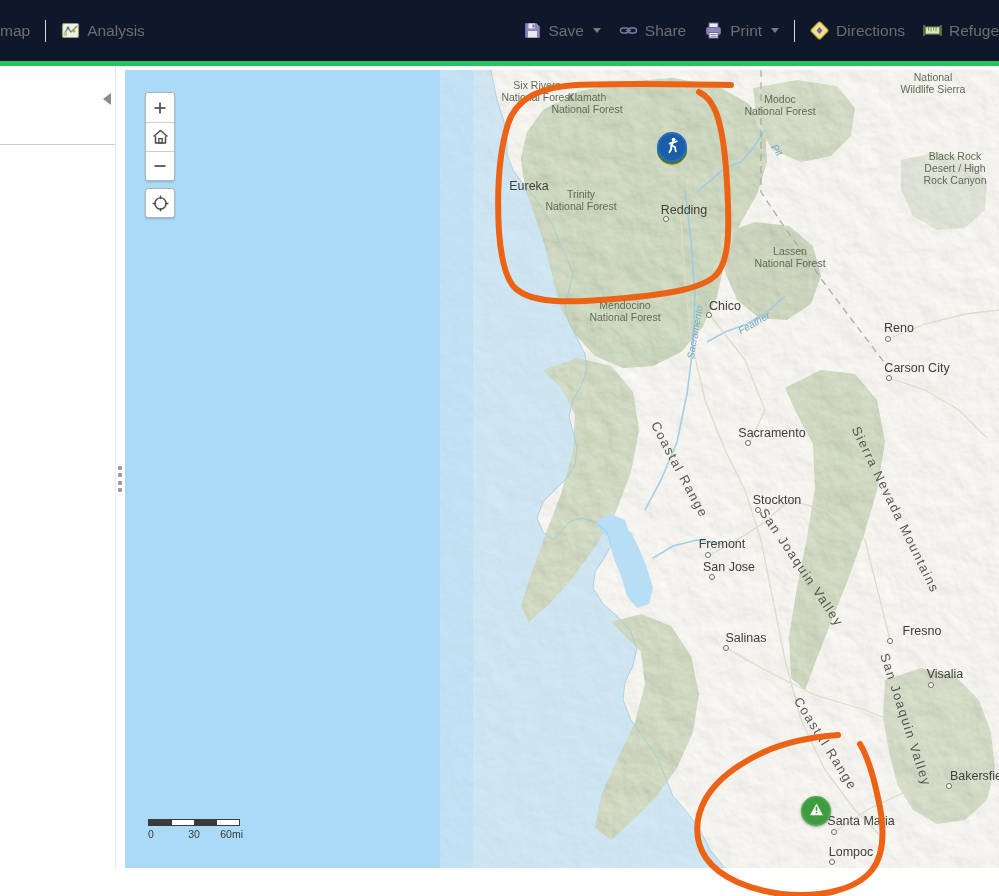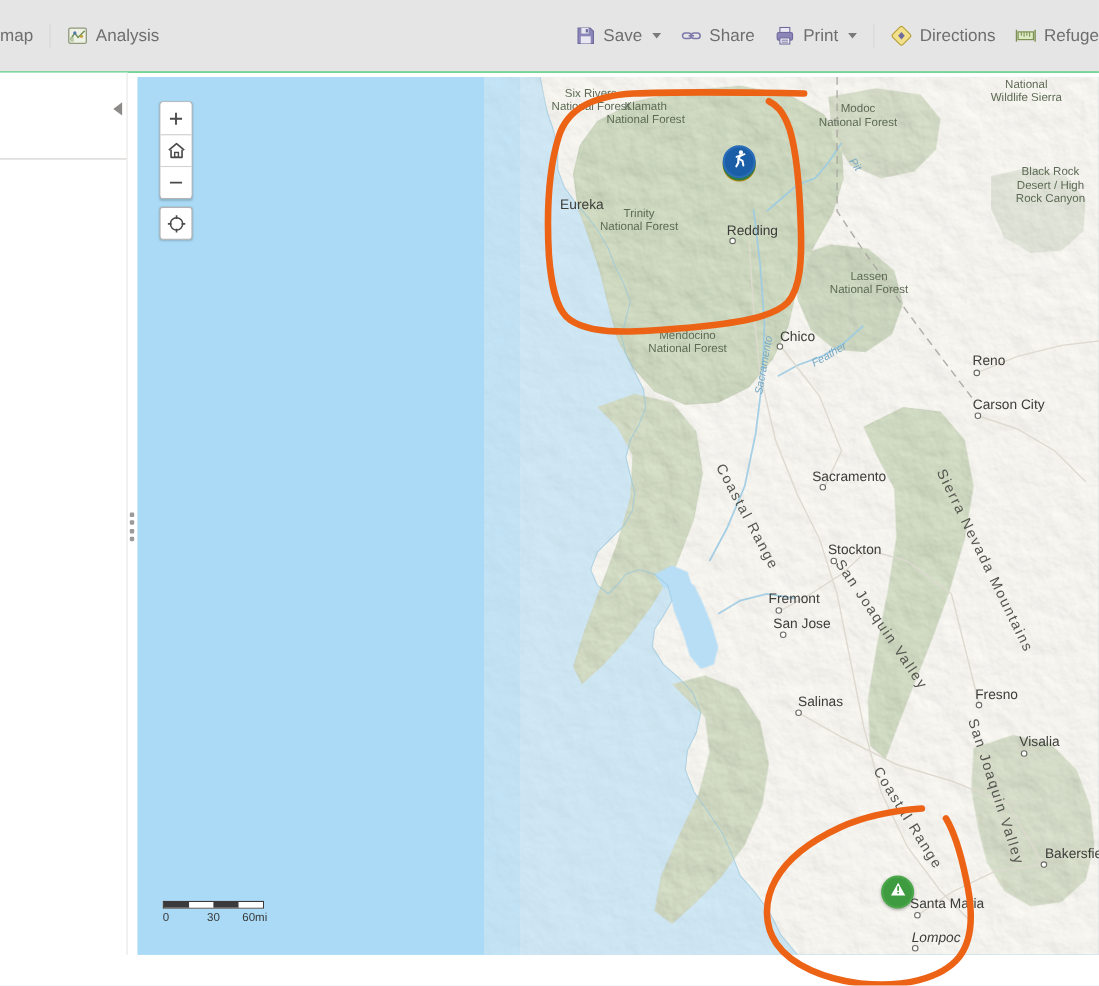--- a/index.html
+++ b/index.html
@@ -10,22 +10,22 @@
     overflow: hidden;
     background: #ffffff;
     font-family: "Liberation Sans", sans-serif;
   }
 
   
   #toolbar {
     position: absolute;
     left: 0; top: 0;
     width: 999px; height: 66px;
-    background: #e5e5e5;
-    border-bottom: 1px solid #22c55e;
+    background: #0f172a;
+    border-bottom: 5px solid #22c55e;
     display: flex;
     align-items: center;
   }
   #toolbar-left {
     display: flex;
     align-items: center;
     height: 100%;
     padding-left: 0px;
   }
   #toolbar-right {
@@ -448,29 +448,29 @@
       <div class="lbl city" style="left: 647px; top: 363px;">Sacramento</div>
       <div class="city-dot" style="left: 623px; top: 373px;"></div>
       <div class="lbl city" style="left: 652px; top: 430px;">Stockton</div>
       <div class="city-dot" style="left: 633px; top: 440px;"></div>
       <div class="lbl city" style="left: 597px; top: 474px;">Fremont</div>
       <div class="city-dot" style="left: 583px; top: 485px;"></div>
       <div class="lbl city" style="left: 604px; top: 497px;">San Jose</div>
       <div class="city-dot" style="left: 587px; top: 507px;"></div>
       <div class="lbl city" style="left: 621px; top: 568px;">Salinas</div>
       <div class="city-dot" style="left: 601px; top: 578px;"></div>
-      <div class="lbl city" style="left: 781px; top: 561px;">Fresno</div>
+      <div class="lbl city" style="left: 797px; top: 561px;">Fresno</div>
       <div class="city-dot" style="left: 765px; top: 571px;"></div>
       <div class="lbl city" style="left: 820px; top: 604px;">Visalia</div>
       <div class="city-dot" style="left: 806px; top: 615px;"></div>
       <div class="lbl city" style="left: 851px; top: 706px;">Bakersfie</div>
       <div class="city-dot" style="left: 824px; top: 716px;"></div>
       <div class="lbl city" style="left: 736px; top: 751px;">Santa Maria</div>
       <div class="city-dot" style="left: 709px; top: 762px;"></div>
-      <div class="lbl city" style="left: 726px; top: 782px; font-style: italic;">Lompoc</div>
+      <div class="lbl city" style="left: 726px; top: 782px;">Lompoc</div>
       <div class="city-dot" style="left: 707px; top: 792px;"></div>
       <div class="lbl forest" style="left: 412px; top: 22px;">Six Rivers
 National Forest</div>
       <div class="lbl forest" style="left: 446px; top: 34px; margin-left: 16px;">Klamath
 National Forest</div>
       <div class="lbl forest" style="left: 655px; top: 36px;">Modoc
 National Forest</div>
       <div class="lbl forest" style="left: 808px; top: 14px;">National
 Wildlife Sierra</div>
       <div class="lbl forest" style="left: 456px; top: 131px;">Trinity

